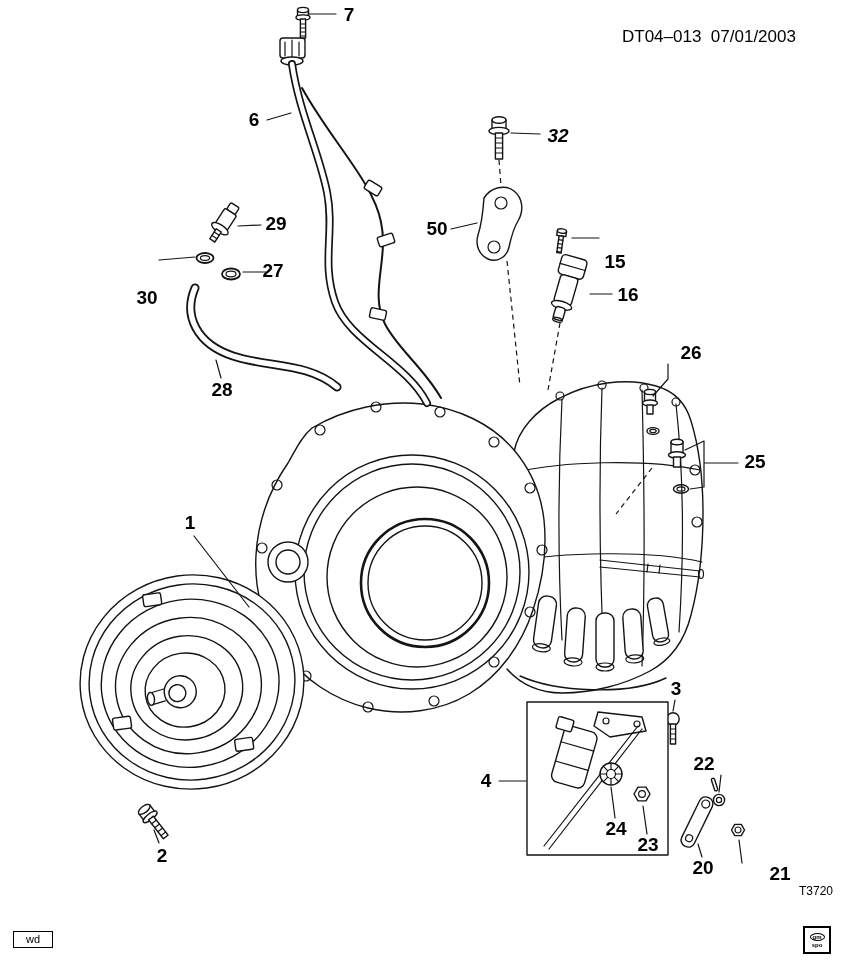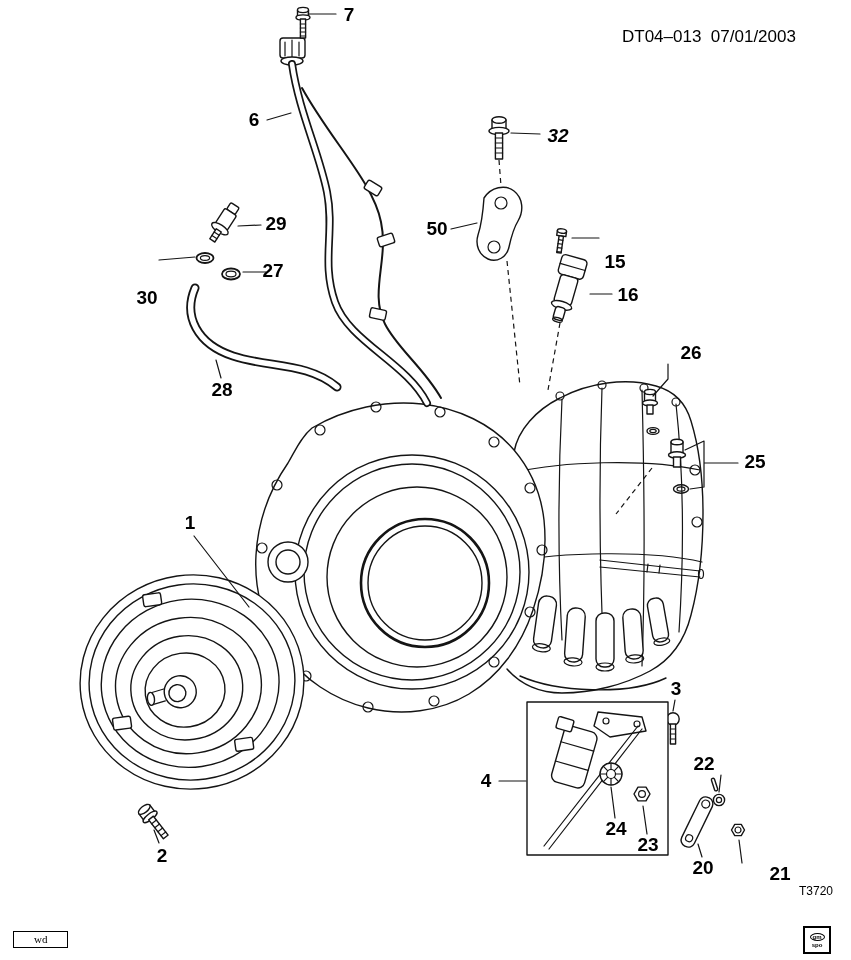--- a/index.html
+++ b/index.html
@@ -14,21 +14,21 @@
   .tube-out{fill:none;stroke:#141414;stroke-width:8;stroke-linecap:round;}
   .tube-in{fill:none;stroke:#fff;stroke-width:4.6;stroke-linecap:round;}
   .hose-out{fill:none;stroke:#141414;stroke-width:9;stroke-linecap:round;}
   .hose-in{fill:none;stroke:#fff;stroke-width:5.4;stroke-linecap:round;}
   .harness{fill:none;stroke:#141414;stroke-width:2;stroke-linecap:round;}
   .callout{position:absolute;transform:translate(-50%,-50%);font-weight:bold;font-size:19px;
            font-family:"Liberation Sans",sans-serif;color:#000;white-space:nowrap;}
   .doc-code{position:absolute;top:27px;left:622px;font-size:17px;white-space:pre;}
   .fig-code{position:absolute;top:884px;left:799px;font-size:12px;}
   .wd-box{position:absolute;left:13px;top:931px;border:1px solid #000;font-size:11px;
-          padding:2px 20px;line-height:1;font-family:Liberation Serif, serif;}
+          padding:2px 12px;line-height:1;font-family:Liberation Sans, sans-serif;}
   .gm-logo{position:absolute;left:803px;top:926px;width:28px;height:28px;border:2px solid #000;
            box-sizing:border-box;display:flex;flex-direction:column;align-items:center;
            justify-content:center;line-height:1;background:#fff;}
   .gm-logo .oval{border:1px solid #000;border-radius:50%;font-size:6px;font-weight:bold;
                  padding:0 2px;margin-bottom:1px;}
   .gm-logo .spo{font-size:6px;font-weight:bold;}
 </style>
 </head>
 <body>
 

